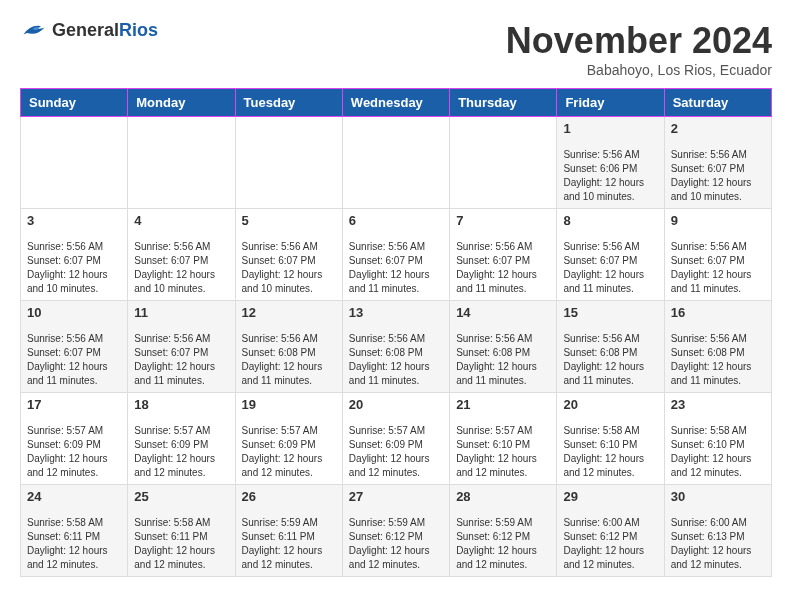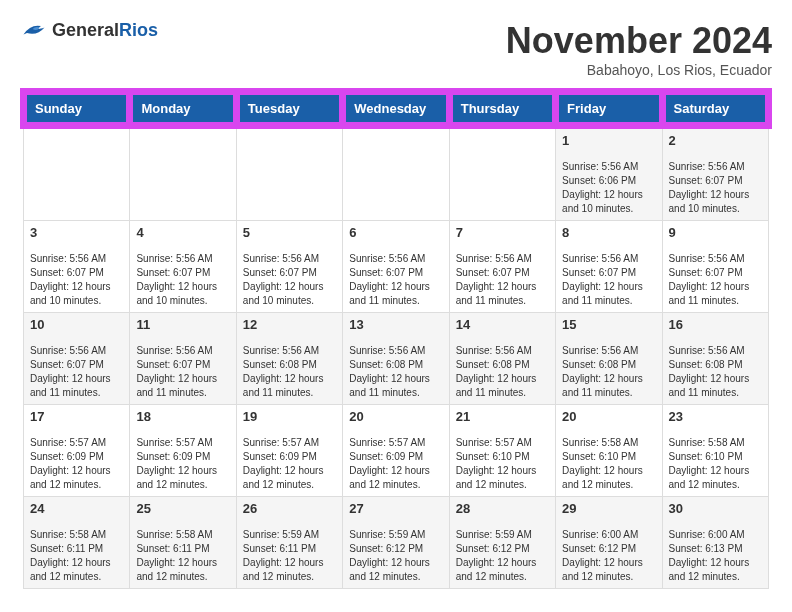--- a/index.html
+++ b/index.html
@@ -40,21 +40,21 @@
       width: 100%;
       border-collapse: collapse;
       table-layout: fixed;
     }
     .calendar-table thead tr th {
       background-color: #1a5fa8;
       color: #fff;
       text-align: left;
       padding: 6px 8px;
       font-size: 13px;
-      border: 7px solid #d946ef;
+      border: 1px solid #d946ef;
     }
     .calendar-table tbody tr td {
       vertical-align: top;
       padding: 4px 6px;
       font-size: 10.5px;
       color: #333;
       border: 1px solid #ddd;
       height: 80px;
       background: #fff;
     }

